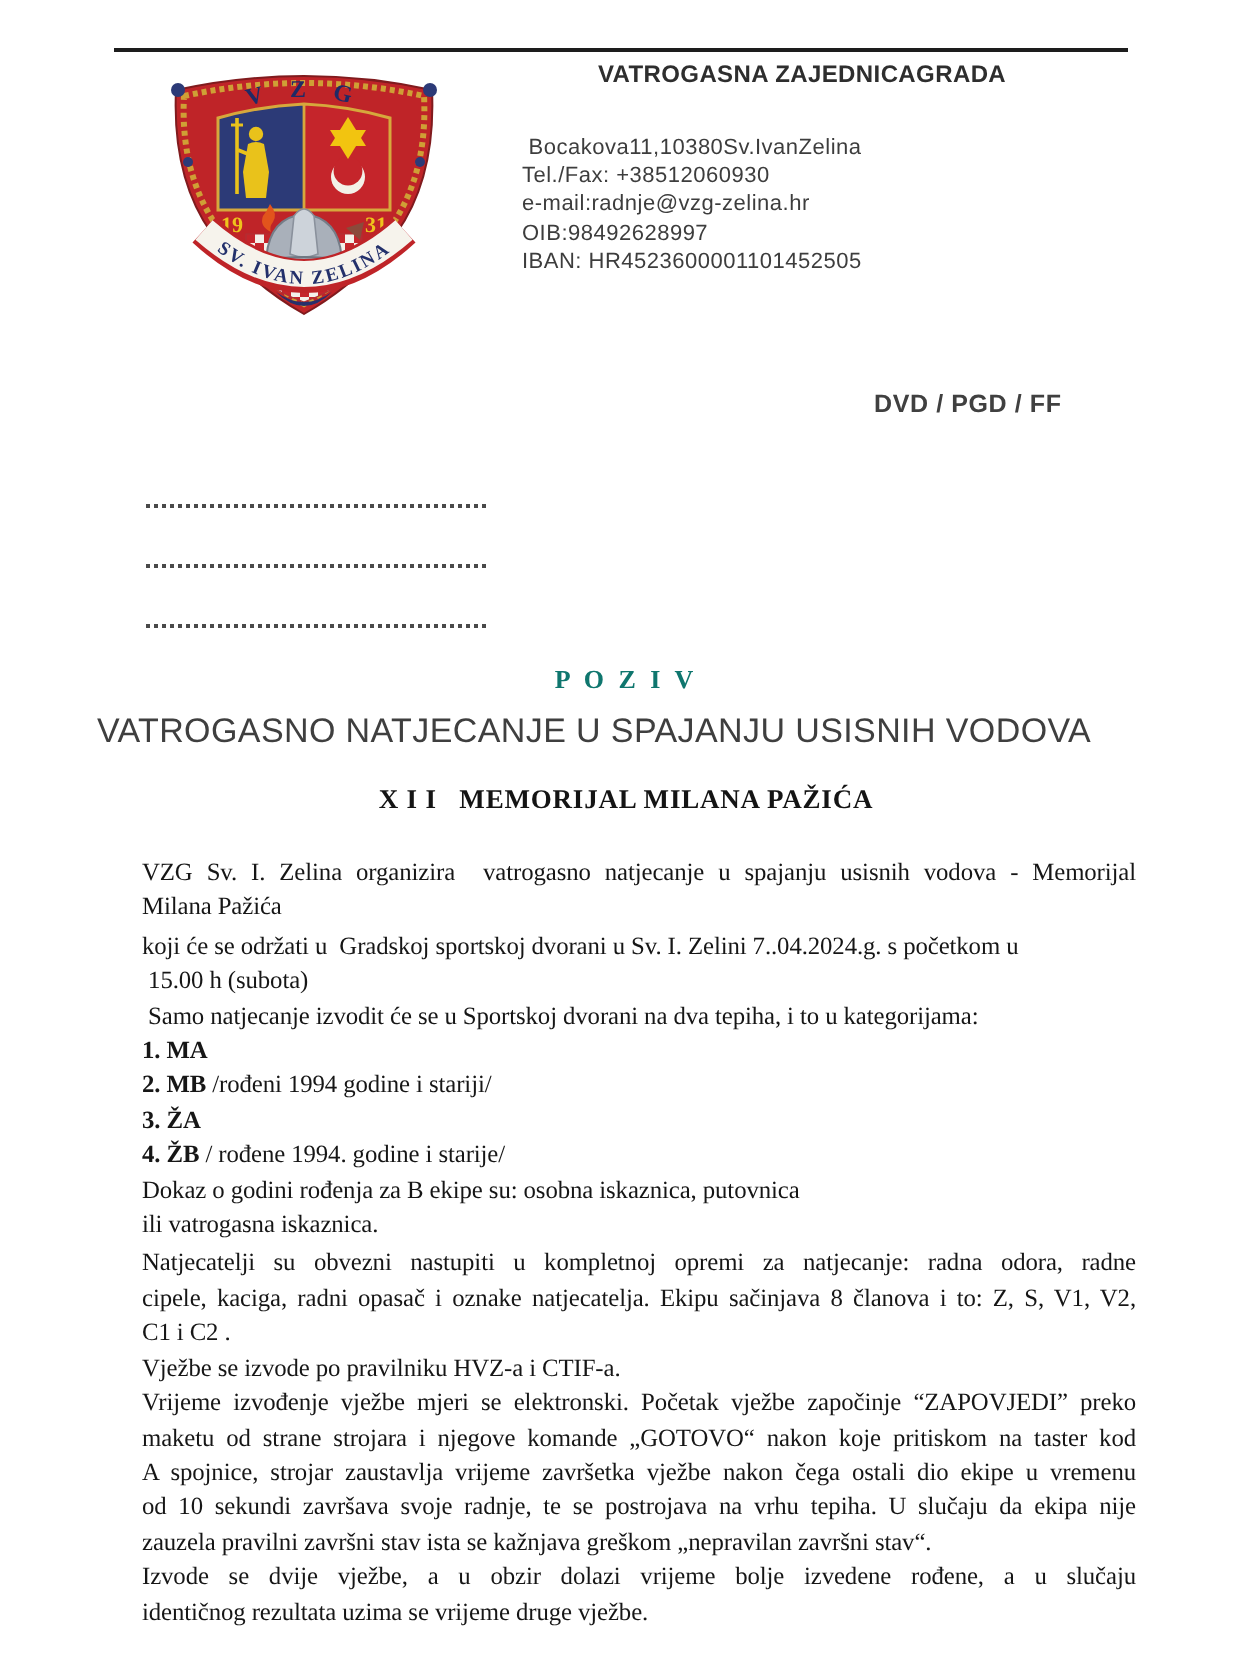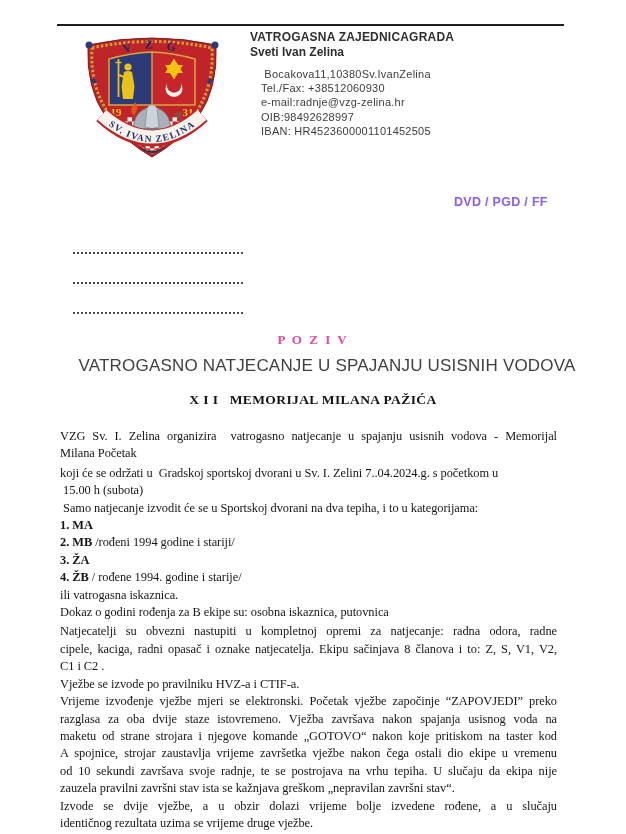--- a/index.html
+++ b/index.html
@@ -3,44 +3,44 @@
 <meta charset="utf-8">
 <style>
   html,body { margin:0; padding:0; background:#ffffff; }
   .page { position:relative; width:626px; height:834px; background:#ffffff; overflow:hidden;
           font-family:"Liberation Serif", serif; }
 
   .topline { position:absolute; left:57px; top:24px; width:507px; height:2px; background:#1d1d1d; }
 
   .logo { position:absolute; left:76px; top:29px; width:152px; height:132px; }
 
-  .orghead { position:absolute; left:250px; top:30px; width:302px; 
+  .orghead { position:absolute; left:250px; top:30px; width:302px; text-align:center;
              font-family:"Liberation Sans", sans-serif; color:#2e2e2e; }
   .org-name { font-weight:bold; font-size:12px; line-height:15px; letter-spacing:0.2px; }
   .org-city { font-weight:bold; font-size:12px; line-height:15px; }
 
   .contacts { position:absolute; left:261px; top:67px; font-family:"Liberation Sans", sans-serif;
               font-size:11px; line-height:14.2px; color:#3d3d3d; letter-spacing:0.25px; }
   .contacts div { white-space:pre; }
 
-  .dvd { position:absolute; left:454px; top:195px; font-family:"Liberation Sans", sans-serif;
-         font-weight:bold; font-size:12.5px; color:#8b5cf6; letter-spacing:0.3px; white-space:pre; }
+  .dvd { position:absolute; left:437px; top:195px; font-family:"Liberation Sans", sans-serif;
+         font-weight:bold; font-size:12.5px; color:#404040; letter-spacing:0.3px; white-space:pre; }
 
   .dotline { position:absolute; left:73px; width:170px; height:0; border-top:2px dotted #4a4a4a; }
   .d1 { top:252px; } .d2 { top:282px; } .d3 { top:312px; }
 
   .h-poziv { position:absolute; left:58px; top:332px; width:510px; text-align:center;
-             font-weight:bold; font-size:13px; letter-spacing:2px; color:#ec4899; white-space:pre; }
-  .h-title { position:absolute; left:72px; top:356px; width:510px; text-align:center;
+             font-weight:bold; font-size:13px; letter-spacing:2px; color:#0f766e; white-space:pre; }
+  .h-title { position:absolute; left:42px; top:356px; width:510px; text-align:center;
              font-family:"Liberation Sans", sans-serif; font-size:17px; color:#3f3f3f;
              letter-spacing:0.2px; white-space:pre; }
   .h-memorial { position:absolute; left:58px; top:392px; width:510px; text-align:center;
                 font-weight:bold; font-size:13.5px; color:#141414; letter-spacing:0.4px; white-space:pre; }
 
-  .body-text { position:absolute; left:60px; top:428px; width:497px; }
+  .body-text { position:absolute; left:71px; top:428px; width:497px; }
   .bl { font-size:12.4px; line-height:17.4px; color:#161616; white-space:pre;
         letter-spacing:-0.05px; text-align:left; }
   .bl b { font-weight:bold; }
   .jl { text-align:justify; text-align-last:justify; -moz-text-align-last:justify; }
   .mt { margin-top:2px; }
 </style>
 </head>
 <body>
 
 <div class="page">
@@ -108,21 +108,20 @@
     <path d="M26,86 Q76,132 126,86" fill="none" stroke="#bf2428" stroke-width="17"></path>
     <path d="M26,86 Q76,130 126,86" fill="none" stroke="#f6f3ec" stroke-width="13"></path>
     <text font-family="Liberation Serif, serif" font-size="9.5" font-weight="bold" fill="#23306b" letter-spacing="1.2">
       <textPath href="#ribArc" startOffset="50%" text-anchor="middle">SV. IVAN ZELINA</textPath>
     </text>
     <path d="M62,117 Q76,131 90,117 Q76,127 62,117 Z" fill="#26306b"></path>
   </svg>
 
   <div class="orghead">
     <div class="org-name">VATROGASNA ZAJEDNICAGRADA</div>
-    <div class="org-city">Sveti Ivan Zelina</div>
   </div>
   <div class="contacts">
     <div> Bocakova11,10380Sv.IvanZelina</div>
     <div>Tel./Fax: +38512060930</div>
     <div>e-mail:radnje@vzg-zelina.hr</div>
     <div>OIB:98492628997</div>
     <div>IBAN: HR4523600001101452505</div>
   </div>
 
   <div class="dvd">DVD / PGD / FF</div>
@@ -130,36 +129,35 @@
   <div class="dotline d1"></div>
   <div class="dotline d2"></div>
   <div class="dotline d3"></div>
 
   <div class="h-poziv">P O Z I V</div>
   <div class="h-title">VATROGASNO NATJECANJE U SPAJANJU USISNIH VODOVA</div>
   <div class="h-memorial">X I I   MEMORIJAL MILANA PAŽIĆA</div>
 
   <div class="body-text">
       <div class="bl jl">VZG Sv. I. Zelina organizira  vatrogasno natjecanje u spajanju usisnih vodova - Memorijal</div>
-      <div class="bl">Milana Početak</div>
+      <div class="bl">Milana Pažića</div>
       <div class="bl mt">koji će se održati u  Gradskoj sportskoj dvorani u Sv. I. Zelini 7..04.2024.g. s početkom u</div>
       <div class="bl"> 15.00 h (subota)</div>
       <div class="bl"> Samo natjecanje izvodit će se u Sportskoj dvorani na dva tepiha, i to u kategorijama:</div>
       <div class="bl"><b>1. MA</b></div>
       <div class="bl"><b>2. MB</b> /rođeni 1994 godine i stariji/</div>
       <div class="bl"><b>3. ŽA</b></div>
       <div class="bl"><b>4. ŽB</b> / rođene 1994. godine i starije/</div>
+      <div class="bl">Dokaz o godini rođenja za B ekipe su: osobna iskaznica, putovnica</div>
       <div class="bl">ili vatrogasna iskaznica.</div>
-      <div class="bl">Dokaz o godini rođenja za B ekipe su: osobna iskaznica, putovnica</div>
       <div class="bl jl mt">Natjecatelji su obvezni nastupiti u kompletnoj opremi za natjecanje: radna odora, radne</div>
       <div class="bl jl">cipele, kaciga, radni opasač i oznake natjecatelja. Ekipu sačinjava 8 članova i to: Z, S, V1, V2,</div>
       <div class="bl">C1 i C2 .</div>
       <div class="bl">Vježbe se izvode po pravilniku HVZ-a i CTIF-a.</div>
       <div class="bl jl">Vrijeme izvođenje vježbe mjeri se elektronski. Početak vježbe započinje “ZAPOVJEDI” preko</div>
-      <div class="bl jl">razglasa za oba dvije staze istovremeno. Vježba završava nakon spajanja usisnog voda na</div>
       <div class="bl jl">maketu od strane strojara i njegove komande „GOTOVO“ nakon koje pritiskom na taster kod</div>
       <div class="bl jl">A spojnice, strojar zaustavlja vrijeme završetka vježbe nakon čega ostali dio ekipe u vremenu</div>
       <div class="bl jl">od 10 sekundi završava svoje radnje, te se postrojava na vrhu tepiha. U slučaju da ekipa nije</div>
       <div class="bl">zauzela pravilni završni stav ista se kažnjava greškom „nepravilan završni stav“.</div>
       <div class="bl jl">Izvode se dvije vježbe, a u obzir dolazi vrijeme bolje izvedene rođene, a u slučaju</div>
       <div class="bl">identičnog rezultata uzima se vrijeme druge vježbe.</div>
     </div>
 
 </div>
 

